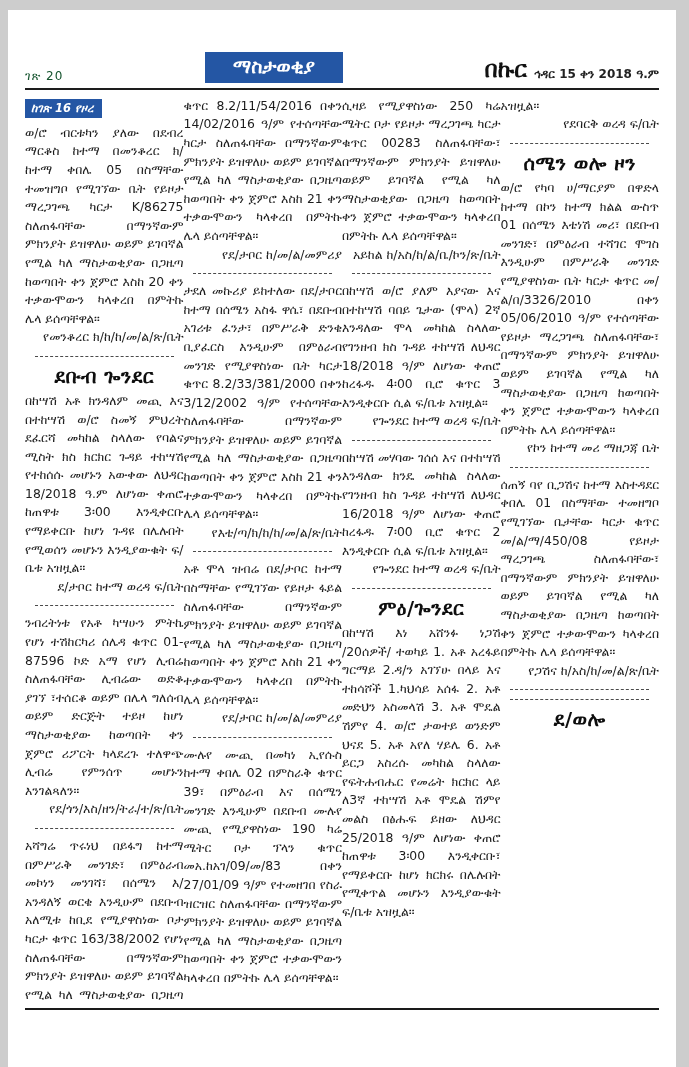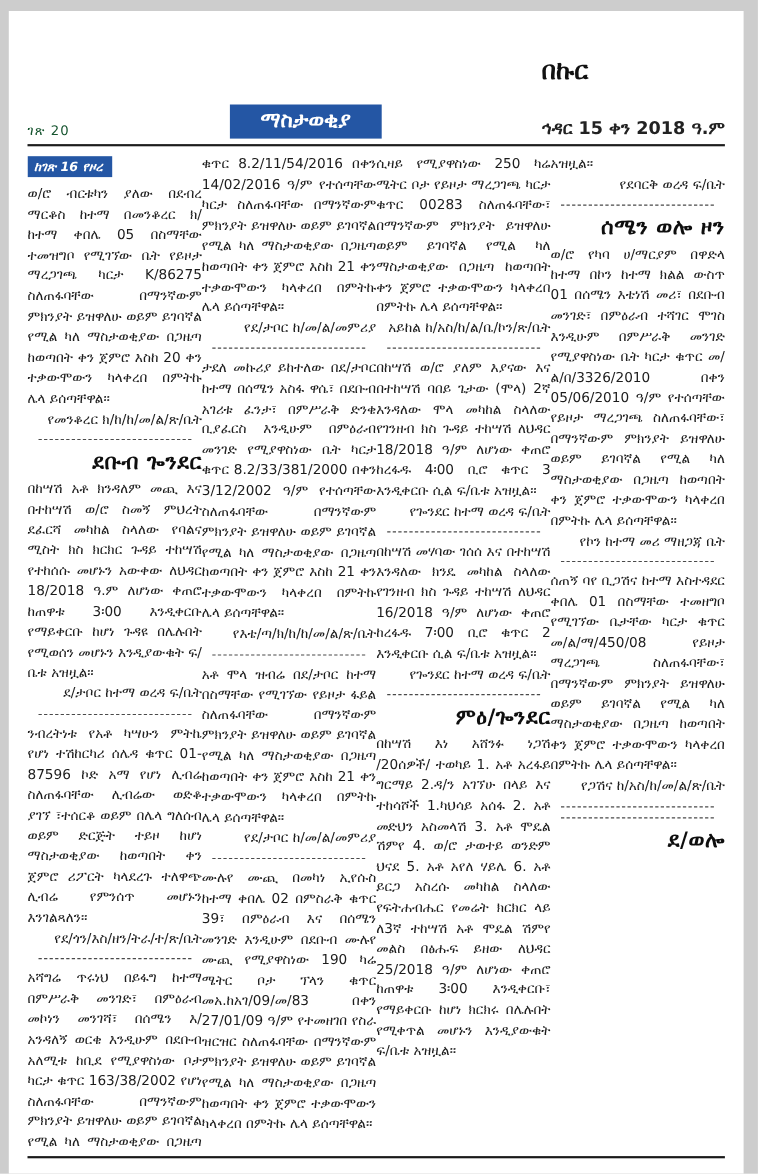--- a/index.html
+++ b/index.html
@@ -21,23 +21,23 @@
   .header{
     display:flex;align-items:flex-end;justify-content:space-between;
     padding-bottom:5px;
   }
   .page-label{font-size:12px;letter-spacing:1px;color:#14532d;}
   .banner{
     background:var(--accent,#2456a4);
     color:#fff;font-weight:bold;font-size:19px;
     padding:3px 28px 5px 28px;line-height:1.2;
   }
-  .mast{display:flex;align-items:flex-start;gap:19px;white-space:nowrap;flex-direction:column;}
+  .mast{display:flex;align-items:center;gap:7px;white-space:nowrap;}
   .mast-title{font-size:23px;font-weight:bold;color:#111;}
-  .mast-date{font-size:16px;font-weight:bold;color:#222;margin-top:10px;}
+  .mast-date{font-size:12px;font-weight:bold;color:#222;margin-top:10px;}
   .header-rule{border:none;border-top:2px solid #1d1d1d;margin:0 0 7px 0;}
   
   .columns{
     display:flex;
     height:908px;overflow:hidden;
     text-align:justify;
   }
   .column{flex:1 1 0;min-width:0;}
   .notice{margin:0 0 2px 0;}
   .notice-text{
@@ -49,21 +49,21 @@
     margin:0;font-size:12.4px;line-height:18.6px;
     text-align:right;
   }
   .divider{
     border-top:1.5px dashed #4a4a4a;
     width:88%;margin:9px auto 8px auto;height:0;
   }
   .section-heading{
     margin:2px 0 4px 0;
     font-size:19.5px;font-weight:bold;color:#0e0e0e;
-    text-align:right;letter-spacing:.5px;
+    text-align:center;letter-spacing:.5px;
   }
   .tag-row{margin:0 0 6px 0;}
   .tag-box{
     display:inline-block;background:var(--accent,#2456a4);
     color:#fff;font-size:11.5px;font-weight:bold;font-style:italic;
     padding:2px 9px 3px 6px;
   }
   .bottom-rule{border:none;border-top:2.5px solid #1a1a1a;margin:3px 0 0 0;}
 </style>
 </head>

